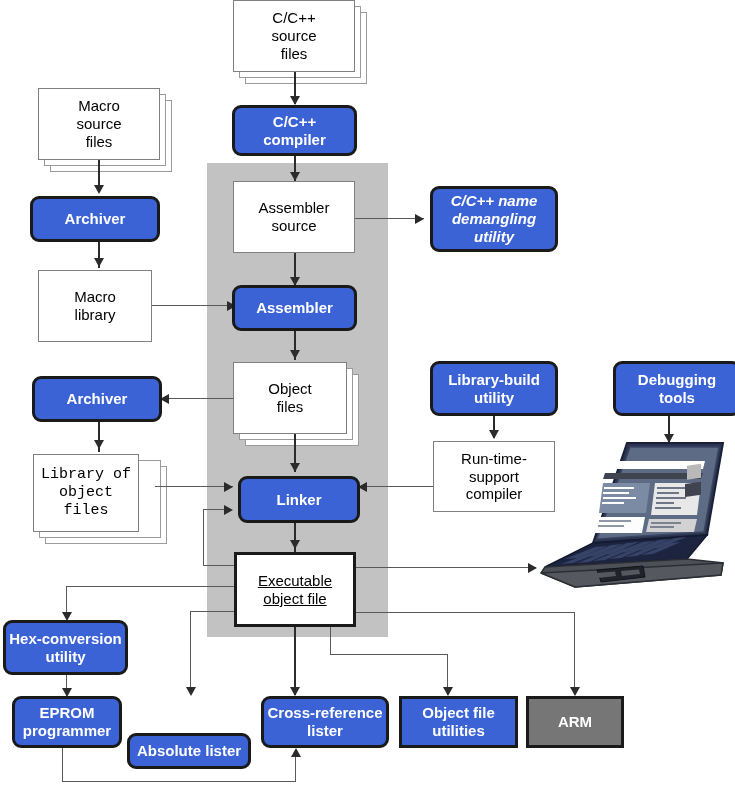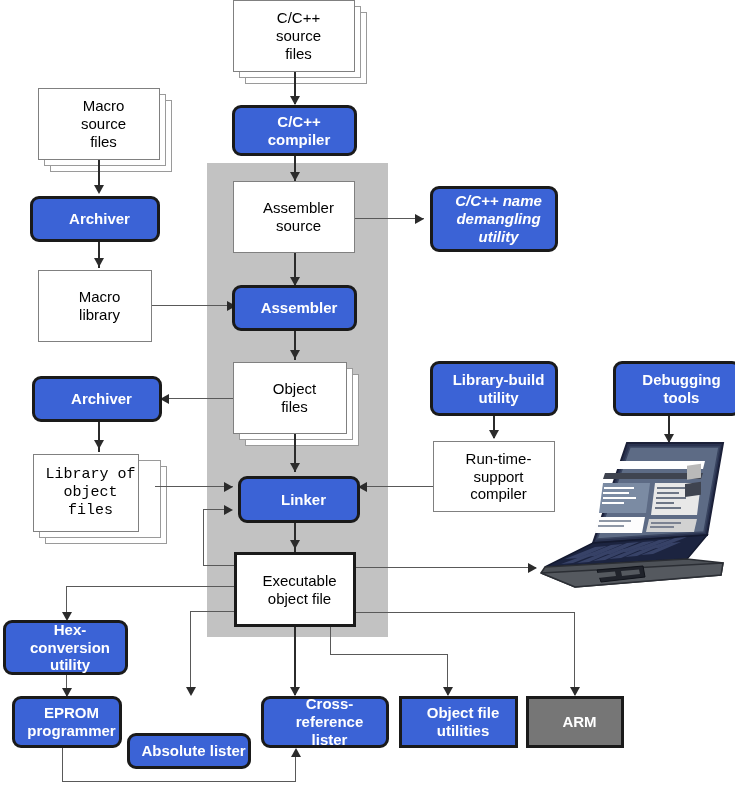--- a/index.html
+++ b/index.html
@@ -16,32 +16,32 @@
   }
   
   .node{
     position:absolute;
     box-sizing:border-box;
     display:flex;
     align-items:center;
     justify-content:center;
     text-align:center;
     line-height:1.18;
-    padding-left:9px;
   }
   
   .file{
     background:#ffffff;
     border:1px solid #808080;
     color:#000000;
     font-size:15px;
     z-index:5;
   }
   .file.thick{
     border:3px solid #1a1a1a;
+    text-decoration:underline;
   }
   
   .stack-sheet{
     position:absolute;
     background:#ffffff;
     border:1px solid #9a9a9a;
     box-sizing:border-box;
     z-index:3;
   }
   

